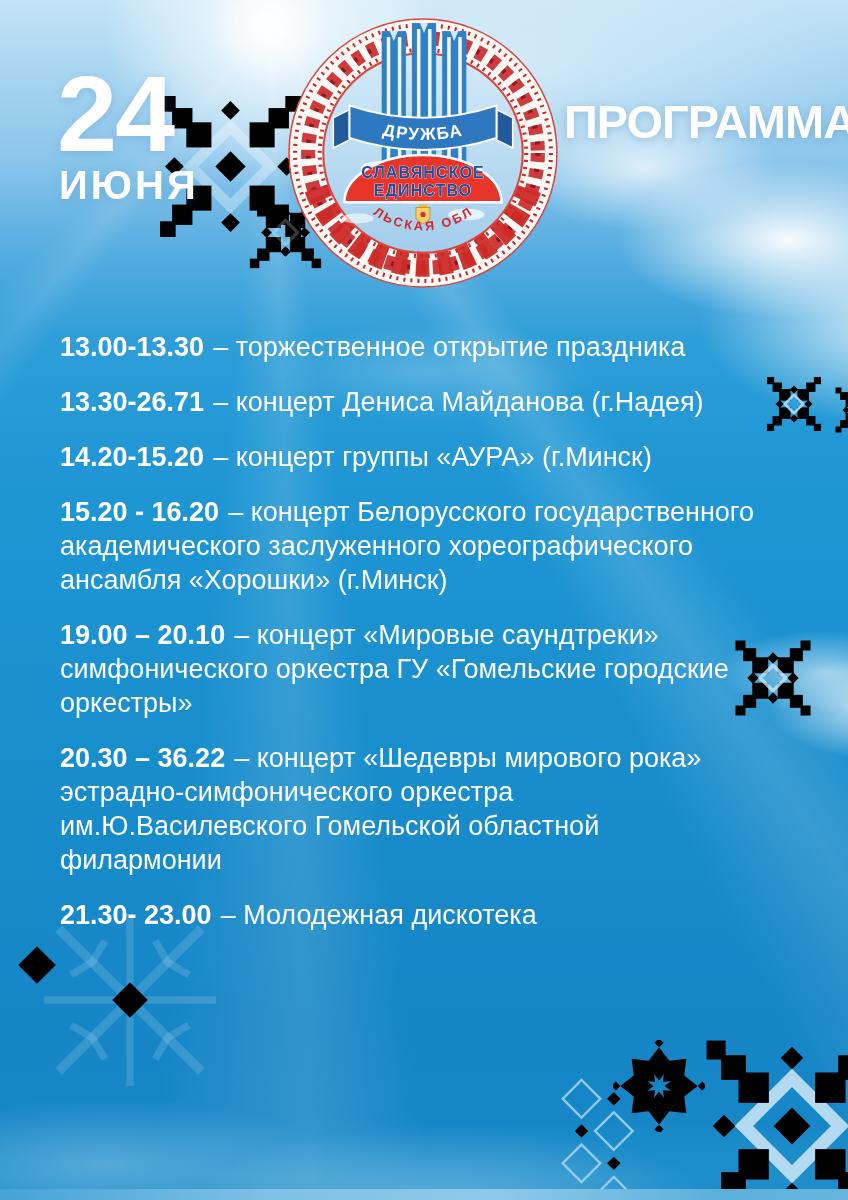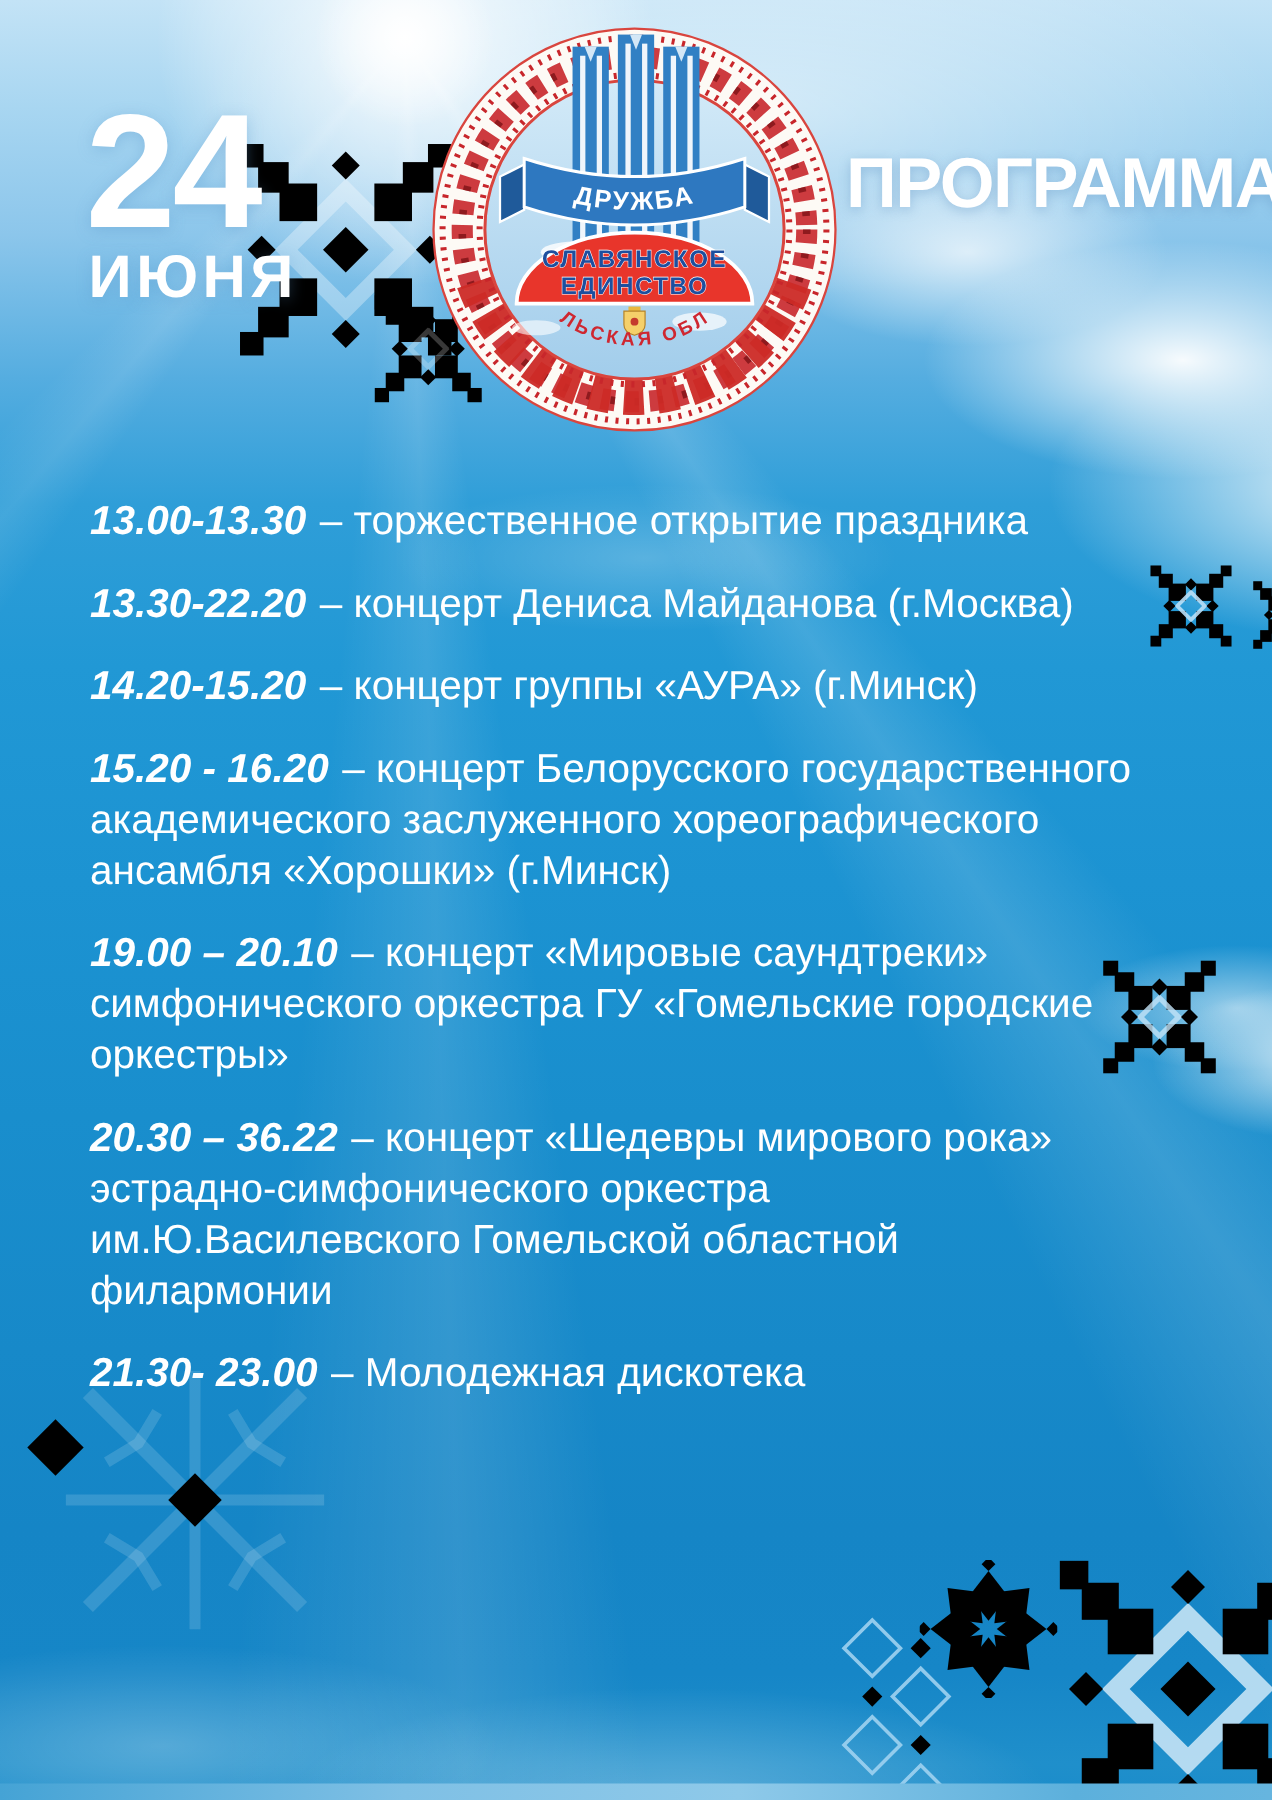--- a/index.html
+++ b/index.html
@@ -30,21 +30,21 @@
   }
   .date{position:absolute;left:57px;top:64px;text-shadow:0 2px 10px rgba(90,150,200,.35);}
   .date .day{font-size:108px;font-weight:bold;line-height:.92;letter-spacing:-2px;}
   .date .month{font-size:40px;font-weight:bold;letter-spacing:3px;margin-top:0;margin-left:2px;}
   .title{position:absolute;left:564px;top:94px;text-shadow:0 2px 8px rgba(90,140,190,.4);}
   .title .l1{font-size:47px;font-weight:bold;letter-spacing:-1px;}
   .title .l2{font-size:45px;font-weight:bold;letter-spacing:-1px;margin-top:17px;}
   .logo{position:absolute;left:287px;top:17px;width:272px;height:272px;}
   .schedule{position:absolute;left:60px;top:330px;width:735px;}
   .item{margin:0 0 21px 0;font-size:27px;line-height:34px;}
-  .time{font-weight:bold;white-space:pre;font-style:italic;}
+  .time{font-weight:bold;white-space:pre;}
   .desc{white-space:pre-wrap;margin-left:9px;}
   .orn{position:absolute;pointer-events:none;}
   .bottom-strip{position:absolute;left:0;right:0;bottom:0;height:11px;
     background:linear-gradient(90deg,#45a3d5 0%,#7fc0e5 30%,#8ec9e9 55%,#5cb0dc 80%,#6ab7e0 100%);}
 </style>
 </head>
 <body>
 
 <svg width="0" height="0" style="position:absolute" aria-hidden="true">
   <defs>
@@ -225,21 +225,21 @@
     </g>
     <path id="regionPath" d="M81,192 A84,84 0 0 0 189,192" fill="none"></path>
     <text font-size="12.5" font-weight="bold" fill="#cf2730" letter-spacing="2.5">
       <textPath href="#regionPath" startOffset="50%" text-anchor="middle">ГОМЕЛЬСКАЯ ОБЛАСТЬ</textPath>
     </text>
   </svg>
 
   <div class="schedule">
   <p class="item"><span class="time">13.00-13.30</span><span class="desc">– торжественное открытие праздника</span></p>
 
-  <p class="item"><span class="time">13.30-22.20</span><span class="desc">– концерт Дениса Майданова (г.Москва)</span></p>
+  <p class="item"><span class="time">13.30-26.71</span><span class="desc">– концерт Дениса Майданова (г.Надея)</span></p>
 
   <p class="item"><span class="time">14.20-15.20</span><span class="desc">– концерт группы «АУРА» (г.Минск)</span></p>
 
   <p class="item"><span class="time">15.20 - 16.20</span><span class="desc">– концерт Белорусского государственного
 академического заслуженного хореографического
 ансамбля «Хорошки» (г.Минск)</span></p>
 
 
 
   <p class="item"><span class="time">19.00 – 20.10</span><span class="desc">– концерт «Мировые саундтреки»

